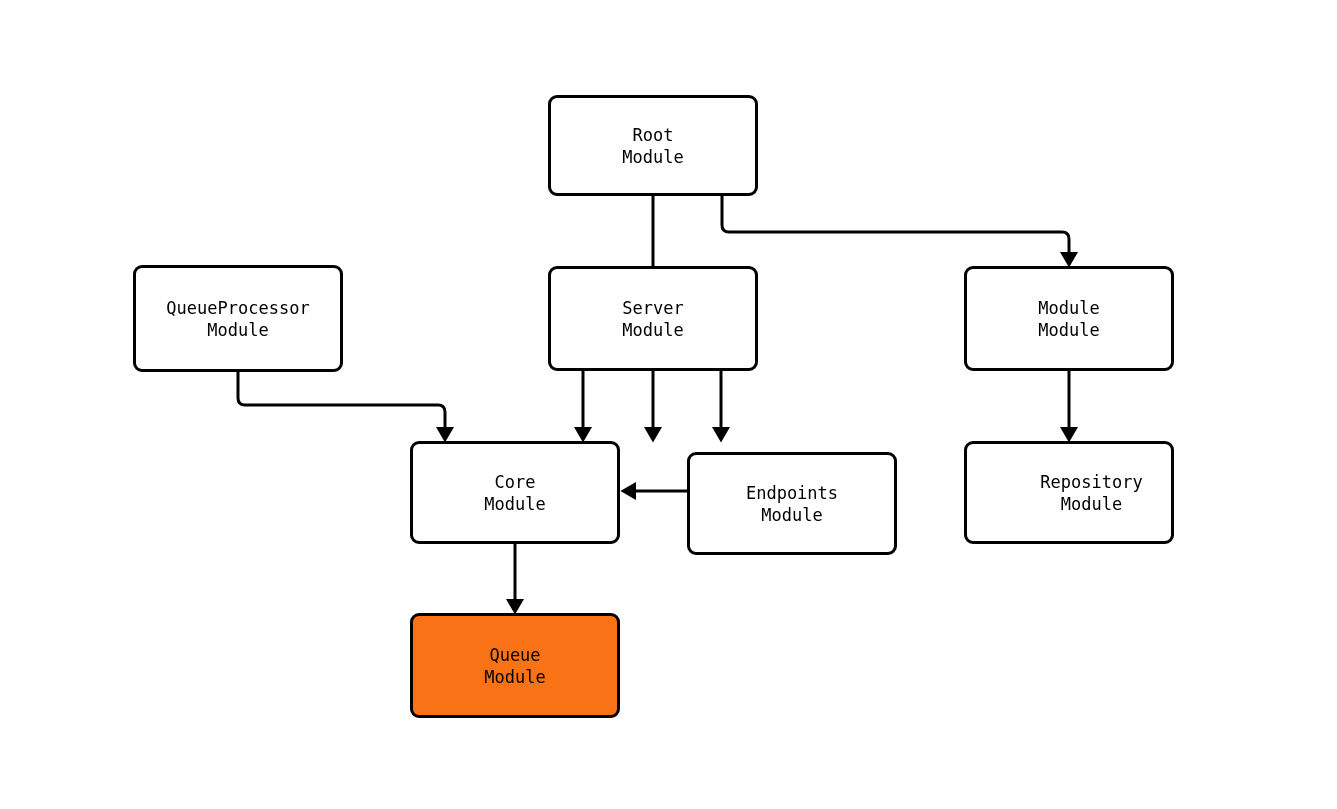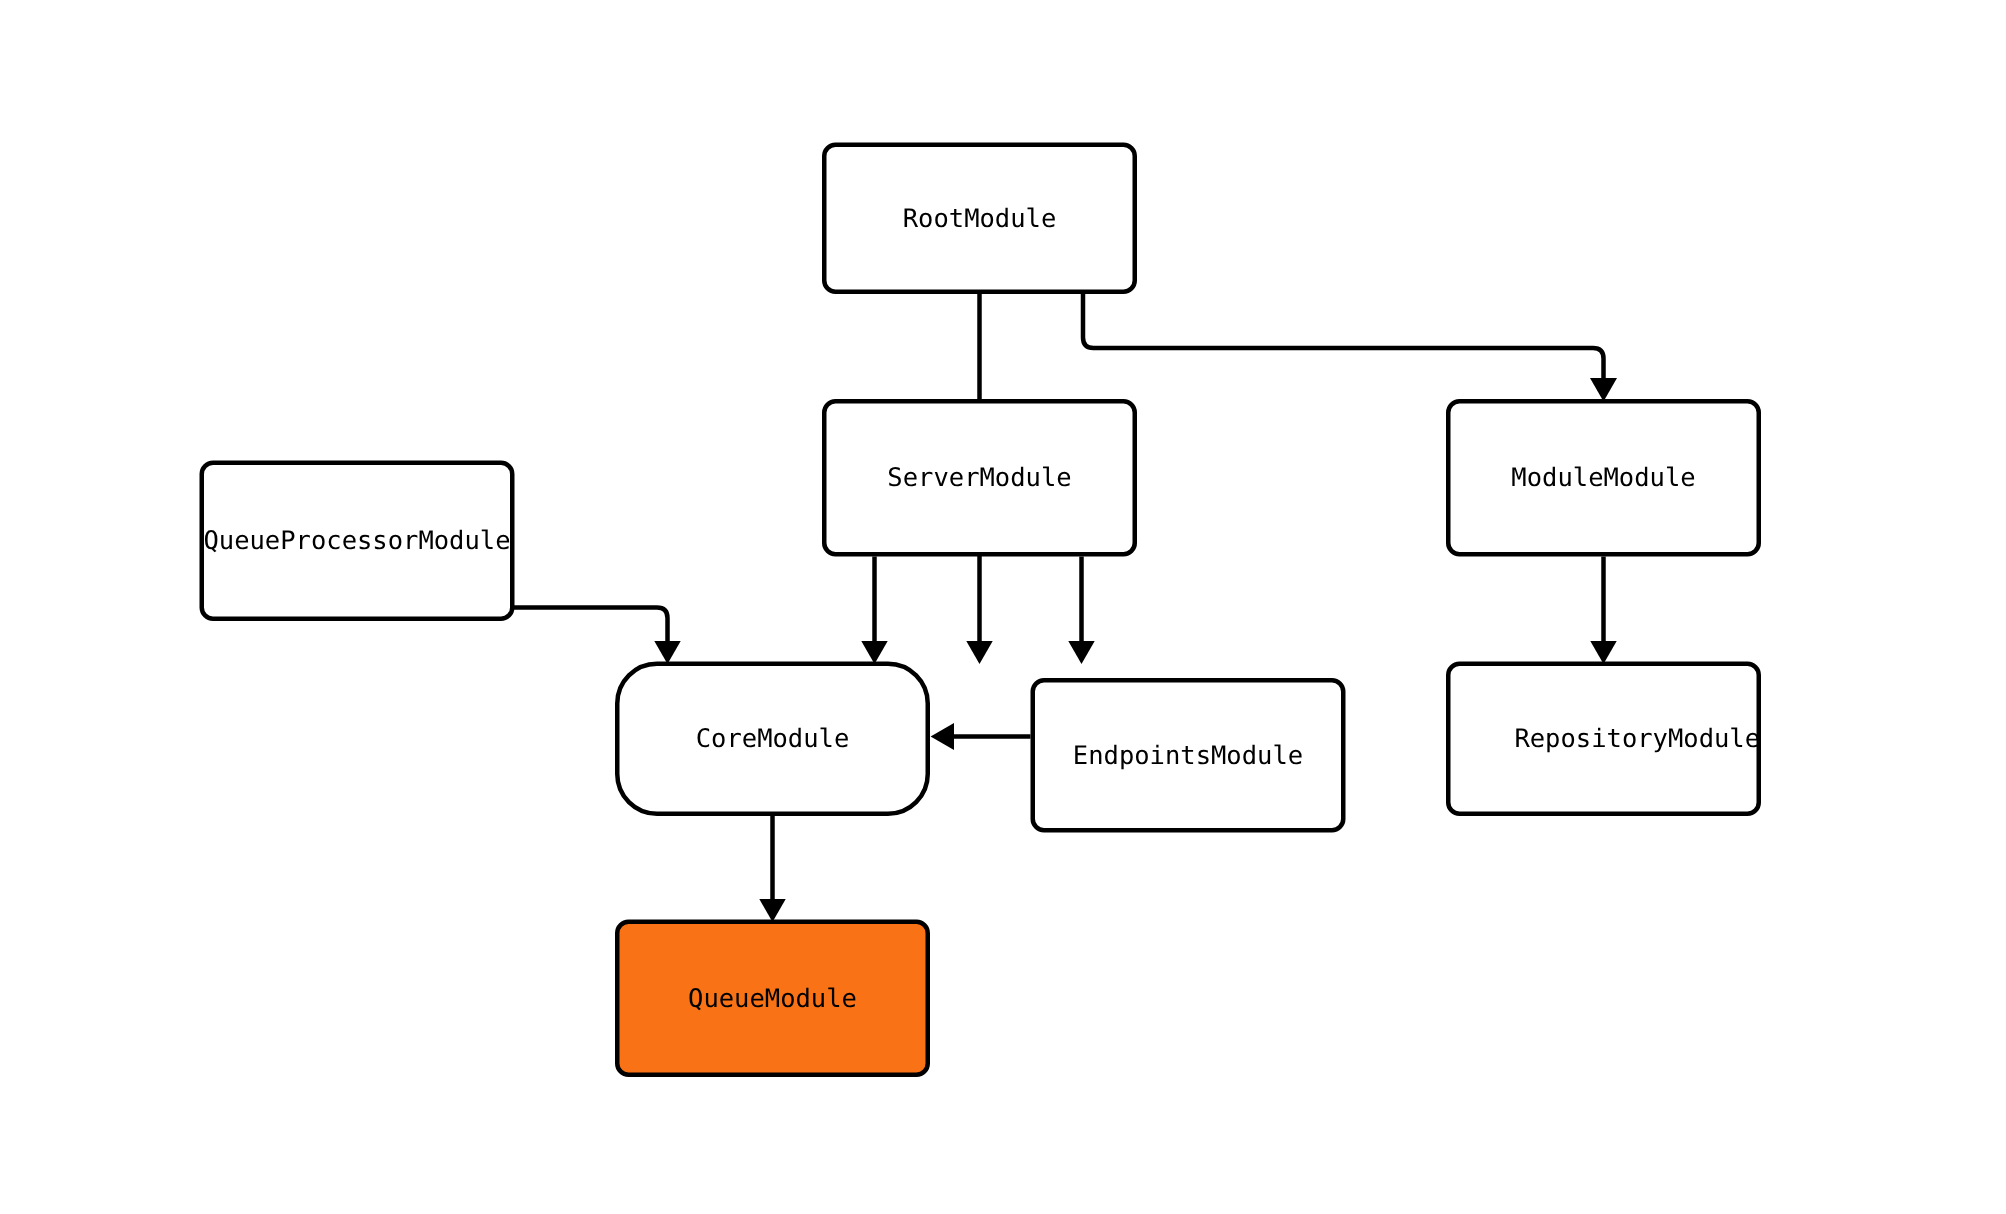--- a/index.html
+++ b/index.html
@@ -23,21 +23,21 @@
     height: 809px;
     pointer-events: none;
   }
   .node {
     position: absolute;
     box-sizing: border-box;
     background: #ffffff;
     border: 3px solid #000000;
     border-radius: 9px;
     display: flex;
-    flex-direction: row;
+    flex-direction: column;
     align-items: center;
     justify-content: center;
     text-align: center;
     color: #000000;
     font-family: "DejaVu Sans Mono", "Liberation Mono", monospace;
     font-size: 17px;
     line-height: 22px;
     letter-spacing: 0px;
     z-index: 2;
   }
@@ -67,33 +67,33 @@
         <path d="M 515 544 L 515 602" fill="none" stroke="#000000" stroke-width="3" stroke-linecap="butt" stroke-linejoin="round" marker-end="url(#arrowhead)"></path>
         <path d="M 1069 371 L 1069 430" fill="none" stroke="#000000" stroke-width="3" stroke-linecap="butt" stroke-linejoin="round" marker-end="url(#arrowhead)"></path>
       </g>
   </svg>
 
   <div id="nodes-group">
       <div class="node" style="left: 548px; top: 95px; width: 210px; height: 101px; border-color: rgb(0, 0, 0); color: rgb(0, 0, 0); background: rgb(255, 255, 255);">
         <span class="line1">Root</span>
         <span class="line2">Module</span>
       </div>
-      <div class="node" style="left: 133px; top: 265px; width: 210px; height: 107px; border-color: rgb(0, 0, 0); color: rgb(0, 0, 0); background: rgb(255, 255, 255); margin-top: 42px;">
+      <div class="node" style="left: 133px; top: 265px; width: 210px; height: 107px; border-color: rgb(0, 0, 0); color: rgb(0, 0, 0); background: rgb(255, 255, 255);">
         <span class="line1">QueueProcessor</span>
         <span class="line2">Module</span>
       </div>
       <div class="node" style="left: 548px; top: 266px; width: 210px; height: 105px; border-color: rgb(0, 0, 0); color: rgb(0, 0, 0); background: rgb(255, 255, 255); align-items: center;">
         <span class="line1">Server</span>
         <span class="line2">Module</span>
       </div>
       <div class="node" style="left: 964px; top: 266px; width: 210px; height: 105px; border-color: rgb(0, 0, 0); color: rgb(0, 0, 0); background: rgb(255, 255, 255);">
         <span class="line1">Module</span>
         <span class="line2">Module</span>
       </div>
-      <div class="node" style="left: 410px; top: 441px; width: 210px; height: 103px; border-color: rgb(0, 0, 0); color: rgb(0, 0, 0); background: rgb(255, 255, 255); border-radius: 28px;">
+      <div class="node" style="left: 410px; top: 441px; width: 210px; height: 103px; border-color: rgb(0, 0, 0); color: rgb(0, 0, 0); background: rgb(255, 255, 255);">
         <span class="line1">Core</span>
         <span class="line2">Module</span>
       </div>
       <div class="node" style="left: 687px; top: 441px; width: 210px; height: 103px; border-color: rgb(0, 0, 0); color: rgb(0, 0, 0); background: rgb(255, 255, 255); margin-top: 11px;">
         <span class="line1">Endpoints</span>
         <span class="line2">Module</span>
       </div>
       <div class="node" style="left: 964px; top: 441px; width: 210px; height: 103px; border-color: rgb(0, 0, 0); color: rgb(0, 0, 0); background: rgb(255, 255, 255); padding-left: 45px;">
         <span class="line1">Repository</span>
         <span class="line2">Module</span>

